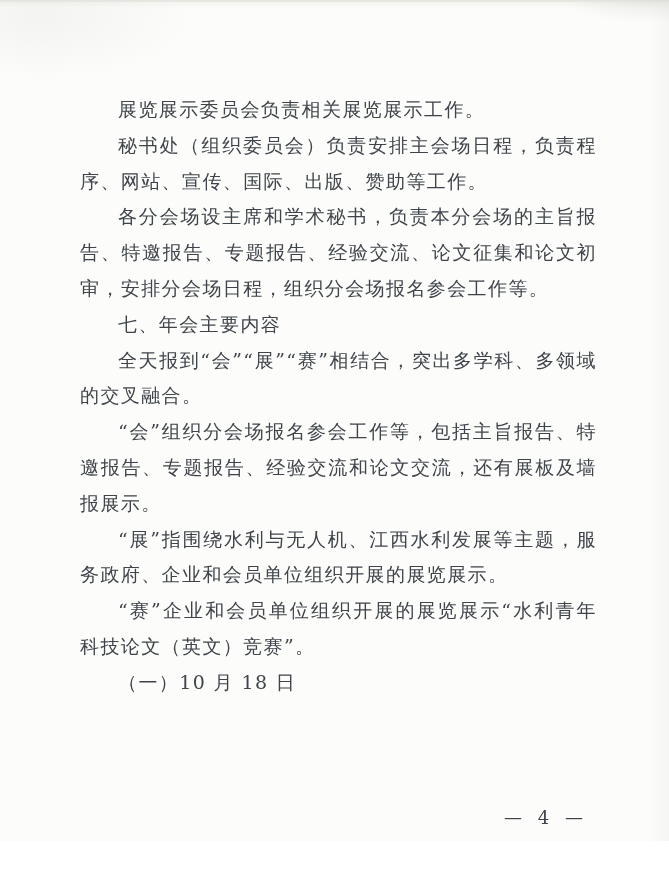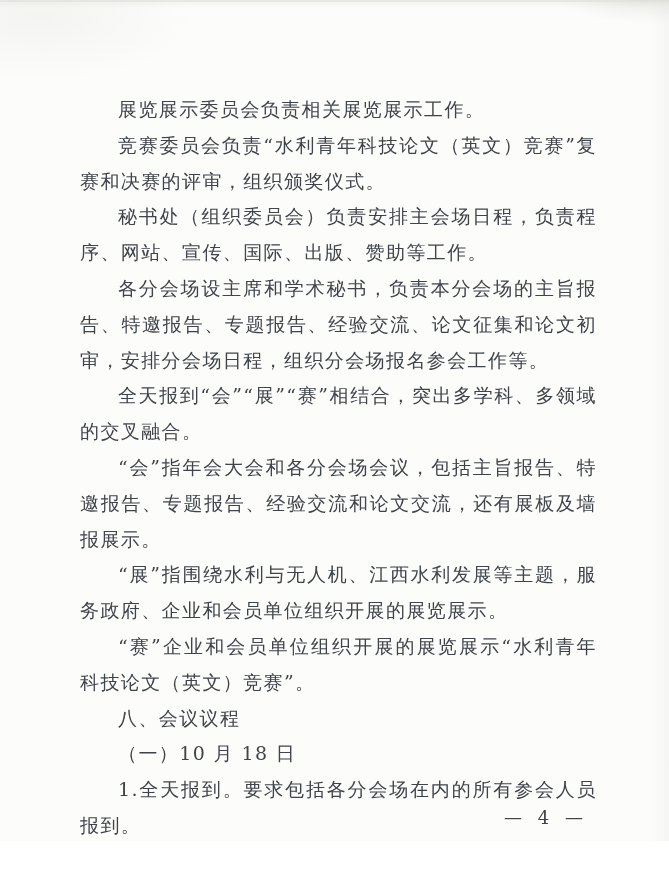--- a/index.html
+++ b/index.html
@@ -59,26 +59,24 @@
   }
 </style>
 </head>
 <body>
 
 <div class="page">
   <div class="scan-edge-top"></div>
 
   <div class="content">
     <p>展览展示委员会负责相关展览展示工作。</p>
-    <p>竞赛委员会负责“水利青年科技论文（英文）竞赛”复赛和决赛的评审，组织颁奖仪式。</p>
     <p>秘书处（组织委员会）负责安排主会场日程，负责程序、网站、宣传、国际、出版、赞助等工作。</p>
     <p>各分会场设主席和学术秘书，负责本分会场的主旨报告、特邀报告、专题报告、经验交流、论文征集和论文初审，安排分会场日程，组织分会场报名参会工作等。</p>
+    <p>七、年会主要内容</p>
     <p>全天报到“会”“展”“赛”相结合，突出多学科、多领域的交叉融合。</p>
-    <p>“会”指年会大会和各分会场会议，包括主旨报告、特邀报告、专题报告、经验交流和论文交流，还有展板及墙报展示。</p>
+    <p>“会”组织分会场报名参会工作等，包括主旨报告、特邀报告、专题报告、经验交流和论文交流，还有展板及墙报展示。</p>
     <p>“展”指围绕水利与无人机、江西水利发展等主题，服务政府、企业和会员单位组织开展的展览展示。</p>
     <p>“赛”企业和会员单位组织开展的展览展示“水利青年科技论文（英文）竞赛”。</p>
-    <p>八、会议议程</p>
     <p>（一）10 月 18 日</p>
-    <p>1.全天报到。要求包括各分会场在内的所有参会人员报到。</p>
   </div>
 
   <div class="footer">— 4 —</div>
 </div>
 
 </body></html>

